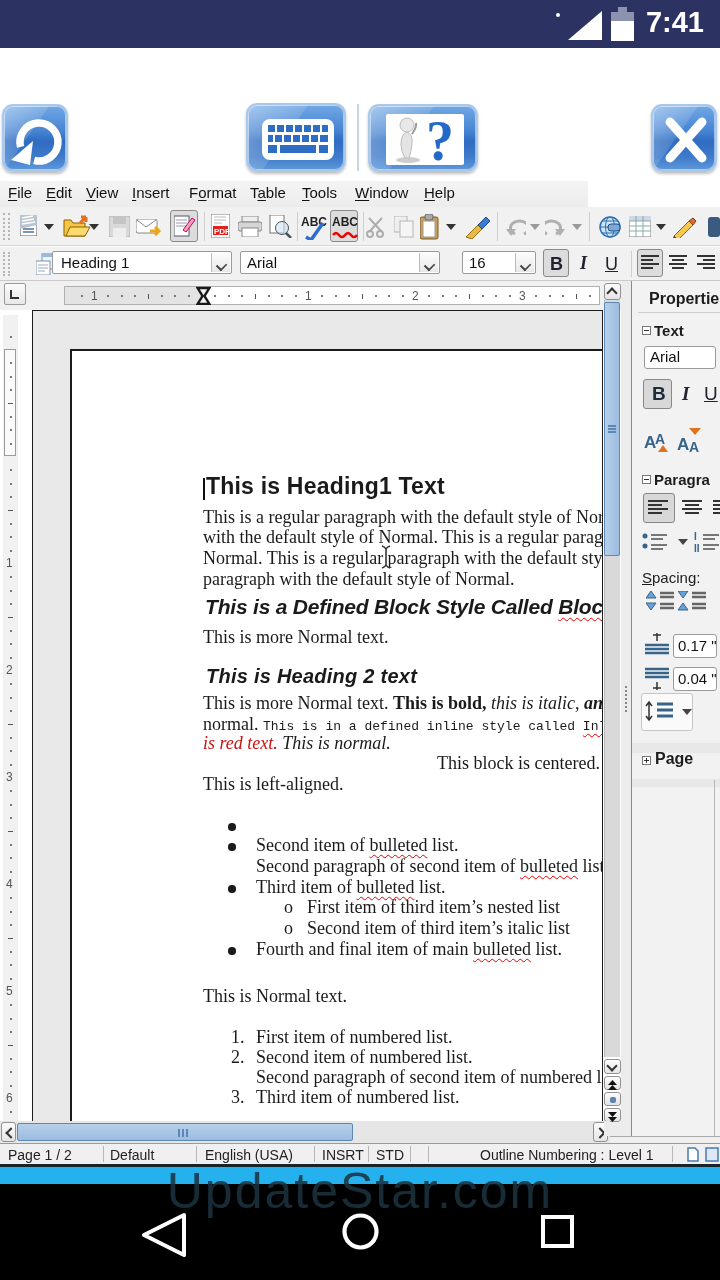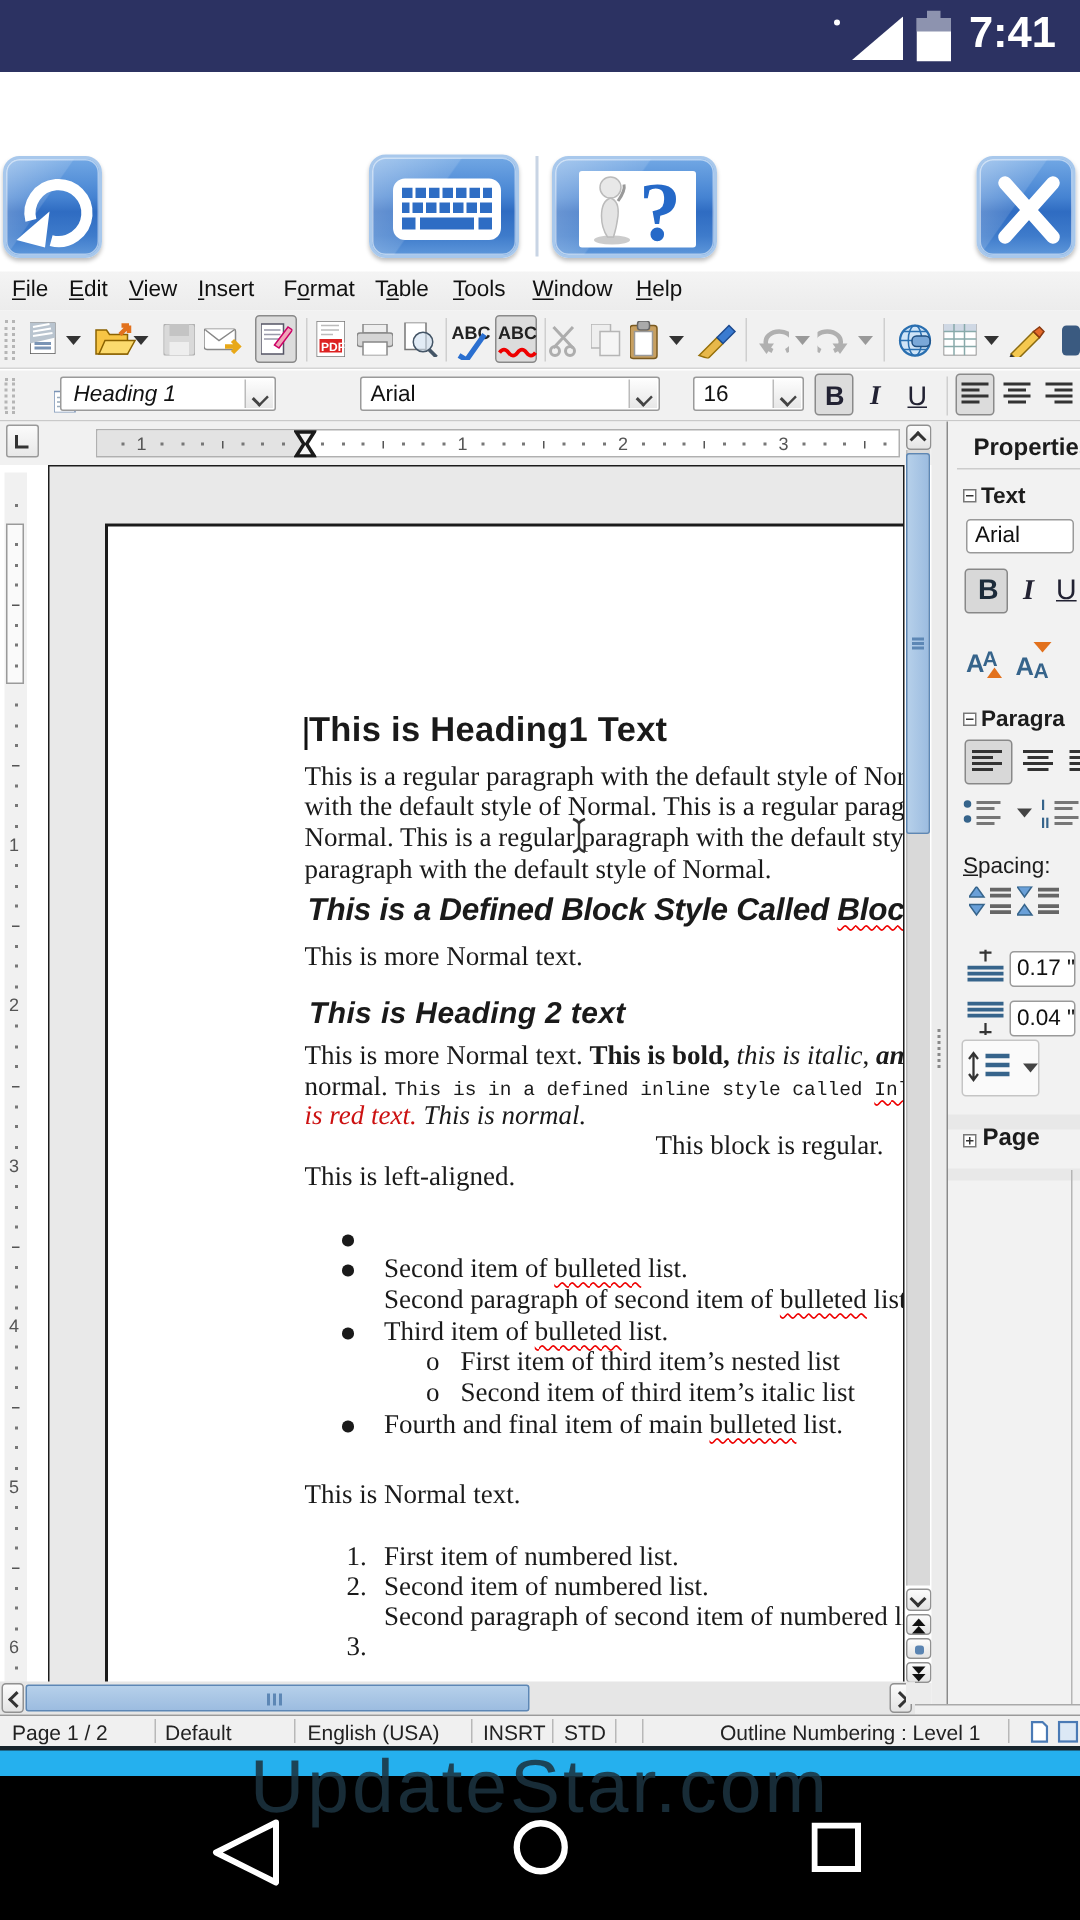--- a/index.html
+++ b/index.html
@@ -14,21 +14,21 @@
 
   
   .bluebtn { position:absolute; border-radius:11px; border:2px solid #a8c8ec;
     background:linear-gradient(180deg,#71a7e4 0%,#4583d2 40%,#2f6cc2 55%,#3e7bcb 80%,#5e97da 100%);
     box-shadow:inset 0 0 0 1px rgba(255,255,255,.5), 0 2px 3px rgba(0,0,0,.25); overflow:hidden; }
   .bluebtn .gloss { position:absolute; left:0; top:0; width:100%; height:100%;
     background:linear-gradient(125deg, rgba(255,255,255,.38) 0%, rgba(255,255,255,.13) 42%, rgba(255,255,255,0) 43%); }
   .innerwhite { position:absolute; background:#fff; border-radius:6px; }
 
   
-  #menubar { left:0; top:181px; width:720px; height:26px; background:linear-gradient(#f4f4f4,#ececec);
+  #menubar { left:0; top:181px; width:588px; height:26px; background:linear-gradient(#f4f4f4,#ececec);
     font-size:15px; color:#111; }
   #menubar span { position:absolute; top:3px; }
   #menubar u { text-decoration-thickness:1px; text-underline-offset:2px; }
   #toolbar1 { left:0; top:207px; width:720px; height:39px; background:#f1f1f1; border-bottom:1px solid #d5d5d5; }
   #toolbar2 { left:0; top:247px; width:720px; height:34px; background:#f1f1f1; border-bottom:1px solid #c9c9c9; }
   .grip { position:absolute; width:7px; border-left:2px dotted #b5b5b5; border-right:2px dotted #b5b5b5; }
   .tsep { position:absolute; width:1px; background:#cfcfcf; }
   .darr { position:absolute; width:0; height:0; border-left:5px solid transparent; border-right:5px solid transparent; border-top:6px solid #333; }
   .combo { position:absolute; height:23px; background:#fff; border:1px solid #9a9a9a; border-radius:2px; font-size:15px; color:#111; }
   .combo .cb-arr { position:absolute; right:1px; top:1px; bottom:1px; width:19px; background:linear-gradient(#fdfdfd,#e7e7e7); border-left:1px solid #bbb; }
@@ -274,21 +274,21 @@
 </div>
 
 <div class="abs" id="toolbar2">
   <div class="grip" style="left:3px;top:5px;height:24px;"></div>
   <svg class="abs" style="left:36px;top:6px" width="23" height="22" viewBox="0 0 23 22">
     <rect x="6" y="0" width="17" height="16" fill="#eef4fb" stroke="#7a93b5"></rect>
     <rect x="6" y="0" width="17" height="4" fill="#9db8d8"></rect>
     <rect x="0" y="8" width="14" height="14" fill="#fff" stroke="#7a93b5"></rect>
     <path d="M2 12 h10 M2 15 h10 M2 18 h7" stroke="#9ab"></path>
   </svg>
-  <div class="combo" style="left:40px;top:4px;width:144px;font-style:italic;">
+  <div class="combo" style="left:52px;top:4px;width:180px;">
       <span style="position:absolute;left:8px;top:2px;">Heading 1</span>
       <div class="cb-arr"></div>
     </div>
   <div class="combo" style="left:240px;top:4px;width:200px;">
       <span style="position:absolute;left:6px;top:2px;">Arial</span>
       <div class="cb-arr"></div>
     </div>
   <div class="combo" style="left:462px;top:4px;width:74px;">
       <span style="position:absolute;left:6px;top:2px;">16</span>
       <div class="cb-arr"></div>
@@ -440,41 +440,42 @@
         <div class="dl " style="left:0px;top:156px;">This is a regular paragraph with the default style of Normal. This is</div>
         <div class="dl " style="left:0px;top:176px;">with the default style of Normal. This is a regular paragraph with a</div>
         <div class="dl " style="left:0px;top:197px;">Normal. This is a regular paragraph with the default style of Normal.</div>
         <div class="dl " style="left:0px;top:218px;">paragraph with the default style of Normal.</div>
         <div class="dl" style="left:2px;top:245px;font-family:'Liberation Sans',sans-serif;font-size:21px;font-weight:bold;font-style:italic;letter-spacing:-0.2px;">This is a Defined Block Style Called <span class="wavy">BlockQuote</span></div>
         <div class="dl " style="left:0px;top:276px;">This is more Normal text.</div>
         <div class="dl" style="left:3px;top:315px;font-family:'Liberation Sans',sans-serif;font-size:20px;font-weight:bold;font-style:italic;letter-spacing:0.25px;">This is Heading 2 text</div>
         <div class="dl " style="left:0px;top:342px;">This is more Normal text. <b>This is bold,</b> <i>this is italic</i>, <b><i>and</i></b></div>
         <div class="dl " style="left:0px;top:363px;">normal. <span style="font-family:'Liberation Mono',monospace;font-size:13px;">This is in a defined inline style called <span class="wavy">InlineChar</span></span></div>
         <div class="dl " style="left:0px;top:382px;font-style:italic;"><span style="color:#c11">is red text.</span> This is normal.</div>
-        <div class="dl " style="left:234px;top:402px;">This block is regular.</div>
+        <div class="dl " style="left:234px;top:402px;">This block is centered.</div>
         <div class="dl " style="left:0px;top:423px;">This is left-aligned.</div>
         <div style="position:absolute;left:25px;top:472px;width:7.5px;height:7.5px;background:#1a1a1a;border-radius:50%;"></div>
         <div style="position:absolute;left:25px;top:492px;width:7.5px;height:7.5px;background:#1a1a1a;border-radius:50%;"></div>
         <div class="dl " style="left:53px;top:484px;">Second item of <span class="wavy">bulleted</span> list.</div>
         <div style="position:absolute;left:25px;top:534px;width:7.5px;height:7.5px;background:#1a1a1a;border-radius:50%;"></div>
         <div class="dl " style="left:53px;top:526px;">Third item of <span class="wavy">bulleted</span> list.</div>
         <div class="dl " style="left:53px;top:505px;">Second paragraph of second item of <span class="wavy">bulleted</span> list.</div>
         <div class="dl " style="left:81px;top:546px;">o</div>
         <div class="dl " style="left:104px;top:546px;">First item of third item’s nested list</div>
         <div class="dl " style="left:81px;top:567px;">o</div>
         <div class="dl " style="left:104px;top:567px;">Second item of third item’s italic list</div>
         <div style="position:absolute;left:25px;top:596px;width:7.5px;height:7.5px;background:#1a1a1a;border-radius:50%;"></div>
         <div class="dl " style="left:53px;top:588px;">Fourth and final item of main <span class="wavy">bulleted</span> list.</div>
         <div class="dl " style="left:0px;top:635px;">This is Normal text.</div>
         <div class="dl " style="left:28px;top:676px;">1.</div>
         <div class="dl " style="left:53px;top:676px;">First item of numbered list.</div>
         <div class="dl " style="left:28px;top:696px;">2.</div>
         <div class="dl " style="left:53px;top:696px;">Second item of numbered list.</div>
         <div class="dl " style="left:53px;top:716px;">Second paragraph of second item of numbered list.</div>
         <div class="dl " style="left:28px;top:736px;">3.</div>
+        <div class="dl " style="left:53px;top:736px;">Third item of numbered list.</div>
         <svg style="position:absolute;left:176px;top:193px" width="14" height="26" viewBox="0 0 14 26">
 <path d="M3 2 q3 1 4 3 q1 -2 4 -3 M7 5 v16 M3 24 q3 -1 4 -3 q1 2 4 3" stroke="#333" stroke-width="1.6" fill="none"></path>
         </svg>
       </div>
   </div>
 </div>
 
 <div class="abs" id="vtrack"></div>
 <div class="abs" id="vthumb">
     <div style="position:absolute;left:3px;top:122px;width:8px;height:1.5px;background:#5d87b5;box-shadow:0 3px 0 #5d87b5, 0 6px 0 #5d87b5;"></div>

